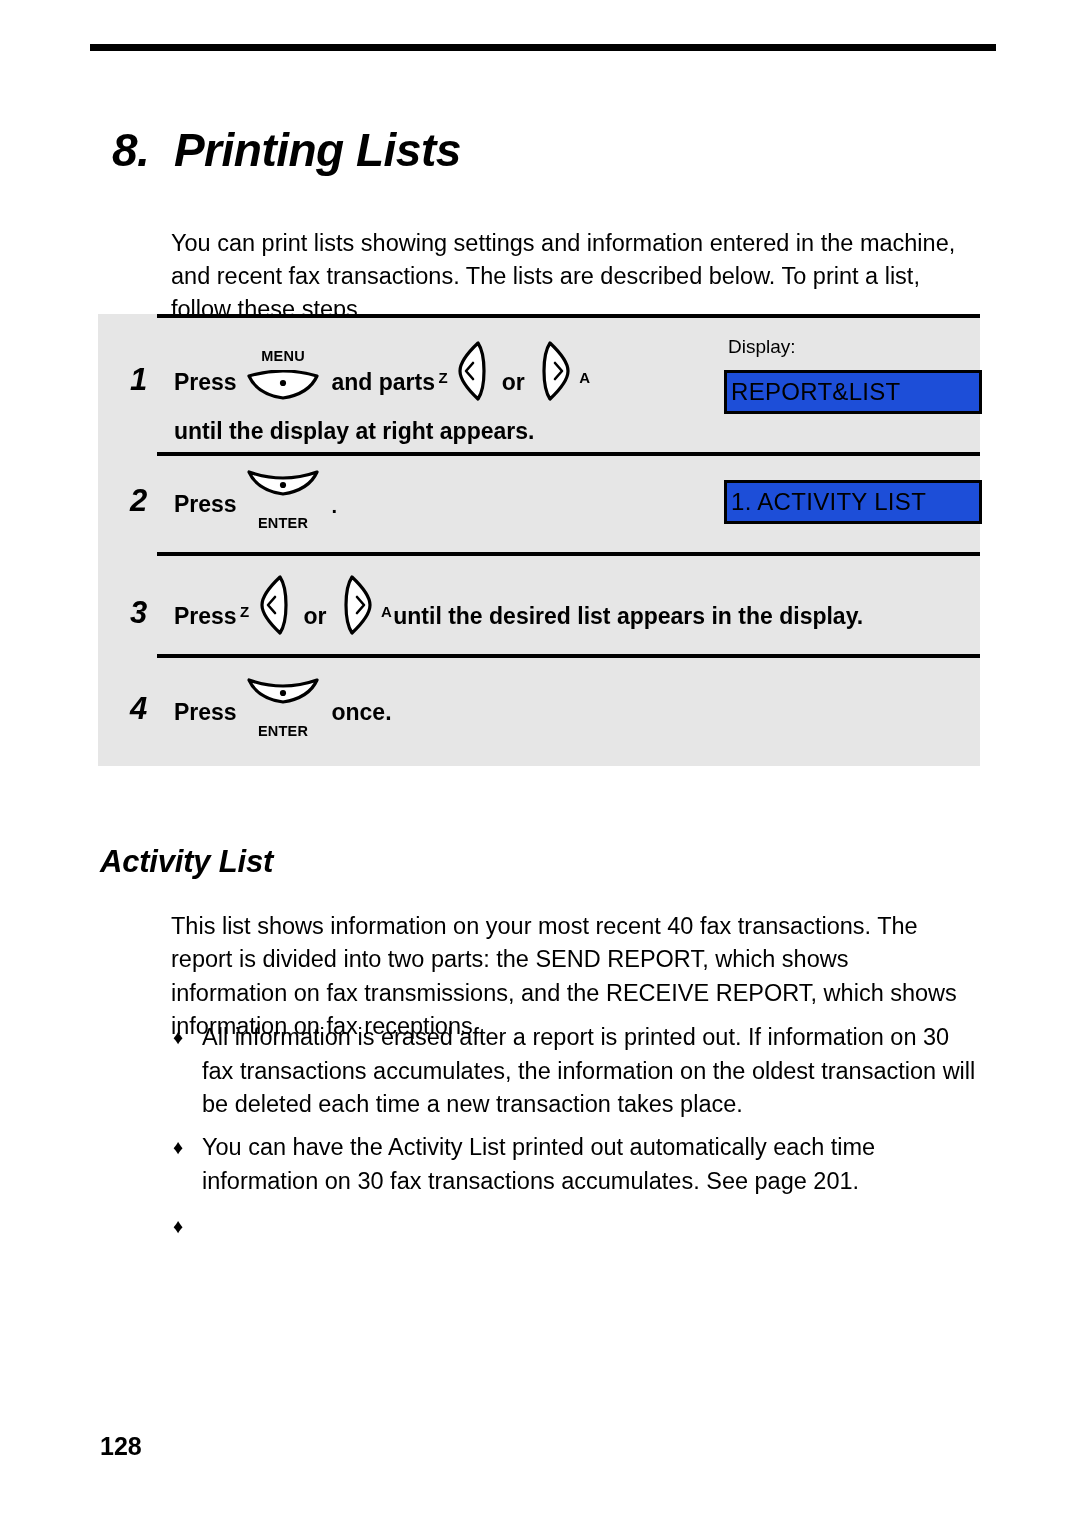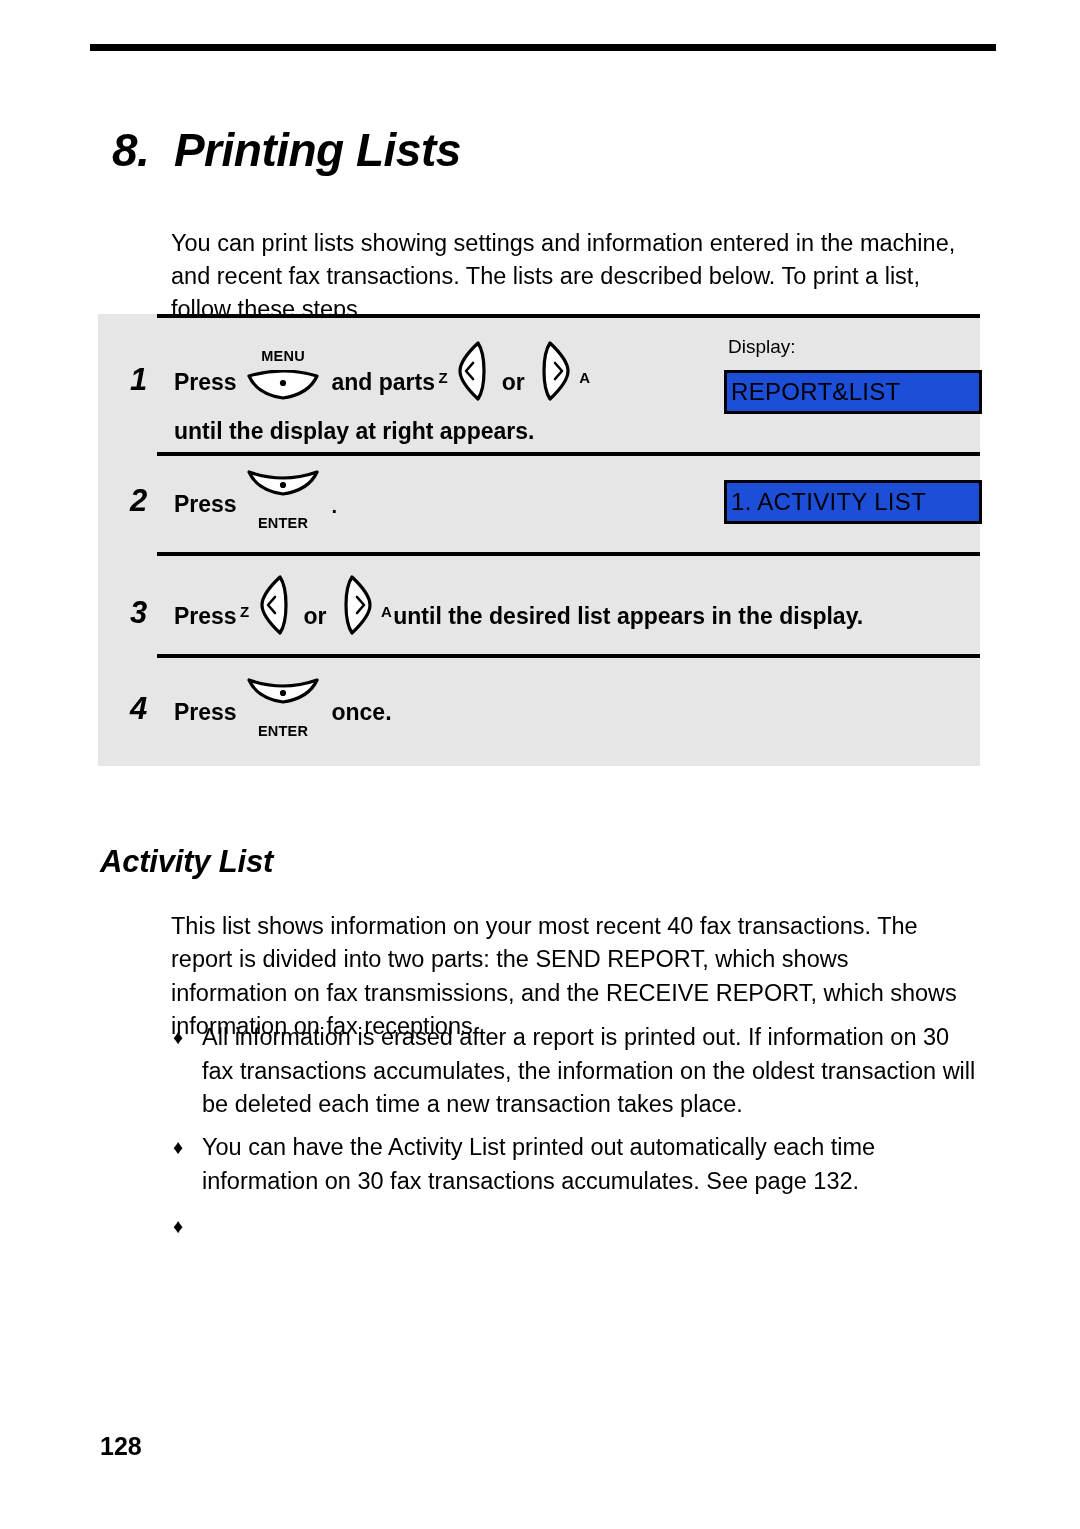--- a/index.html
+++ b/index.html
@@ -386,21 +386,21 @@
 
   <p class="body-para" style="top:886px;">This list shows information on your most recent 40 fax transactions. The report is divided into two parts: the SEND REPORT, which shows information on fax transmissions, and the RECEIVE REPORT, which shows information on fax receptions.</p>
 
   <div class="bullet" style="top:1021px;">
     <span class="mark">♦</span>
     <span>All information is erased after a report is printed out. If information on 30 fax transactions accumulates, the information on the oldest transaction will be deleted each time a new transaction takes place.</span>
   </div>
 
   <div class="bullet" style="top:1131px;">
     <span class="mark">♦</span>
-    <span>You can have the Activity List printed out automatically each time information on 30 fax transactions accumulates. See page 132.</span>
+    <span>You can have the Activity List printed out automatically each time information on 30 fax transactions accumulates. See page 201.</span>
   </div>
 
   <div class="bullet" style="top:1210px;">
     <span class="mark">♦</span>
   </div>
 
   <div class="page-number">128</div>
 
 </div>
 

